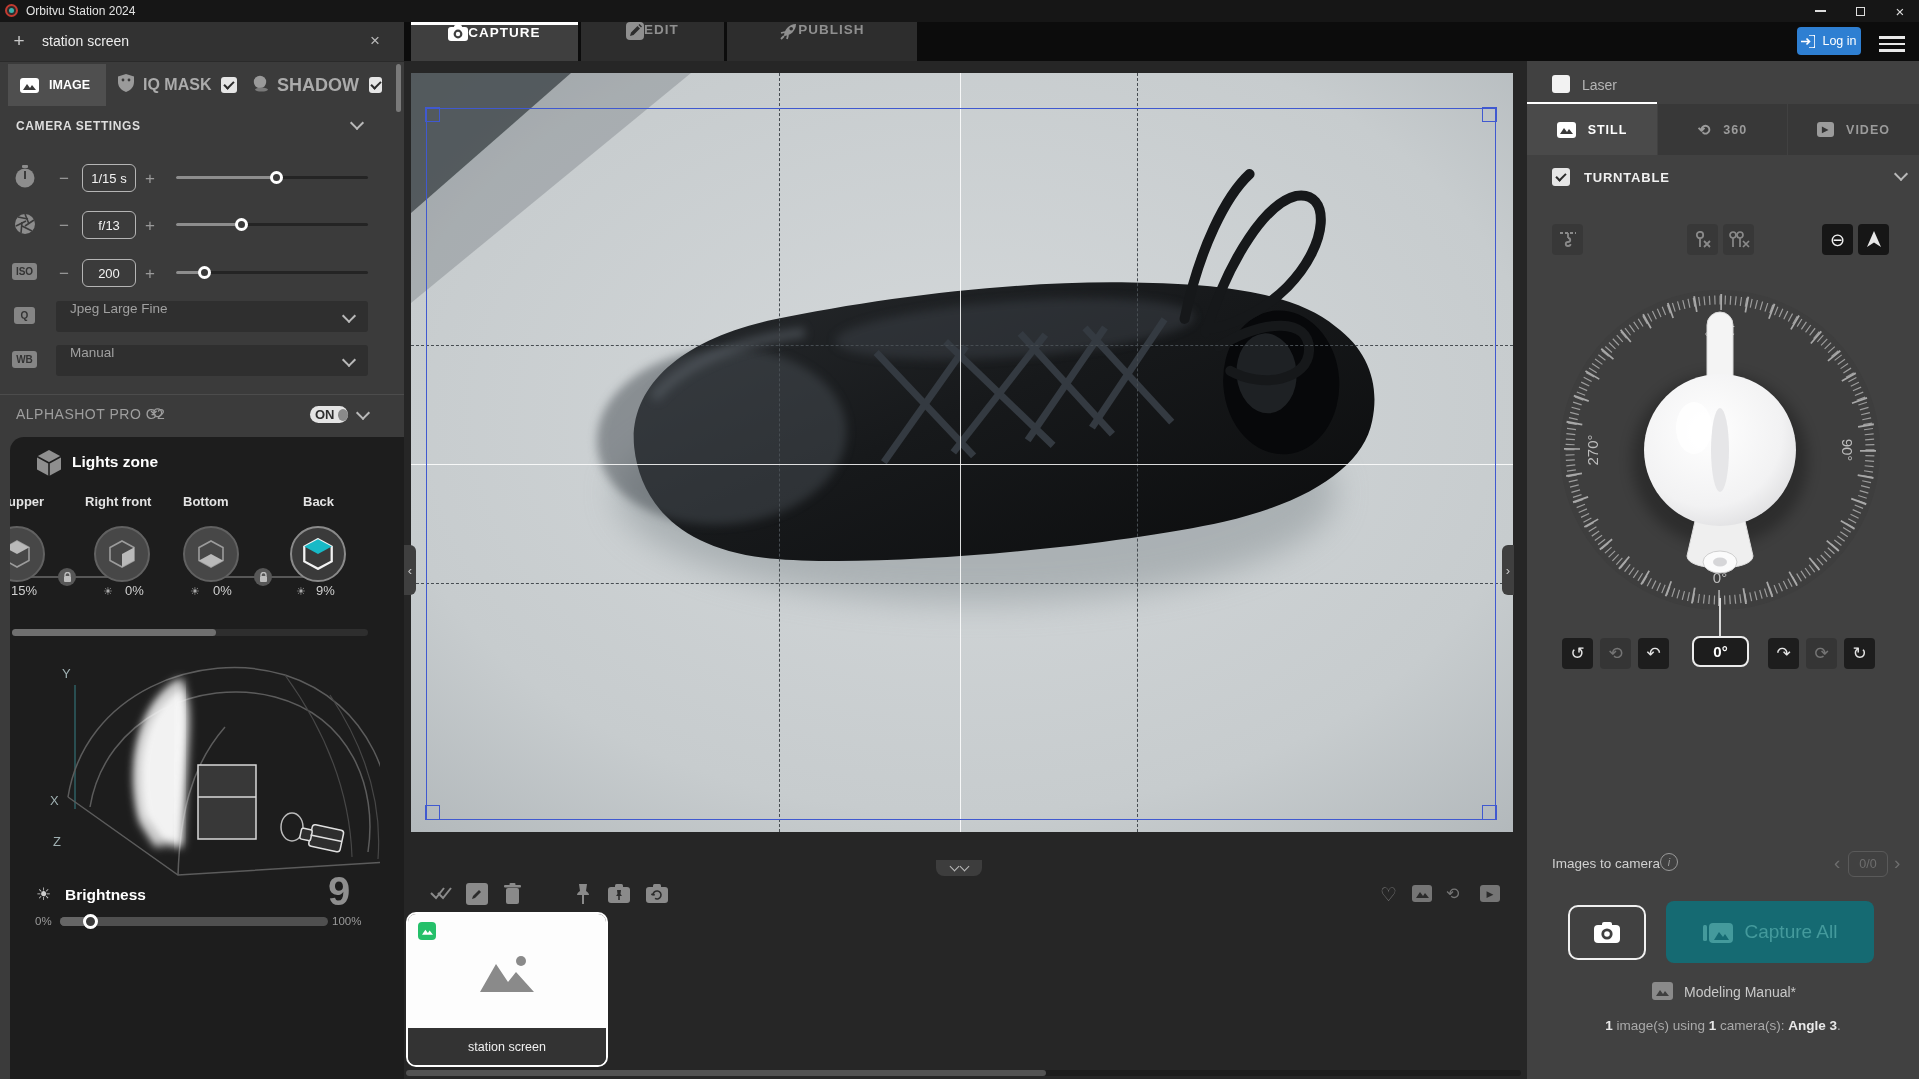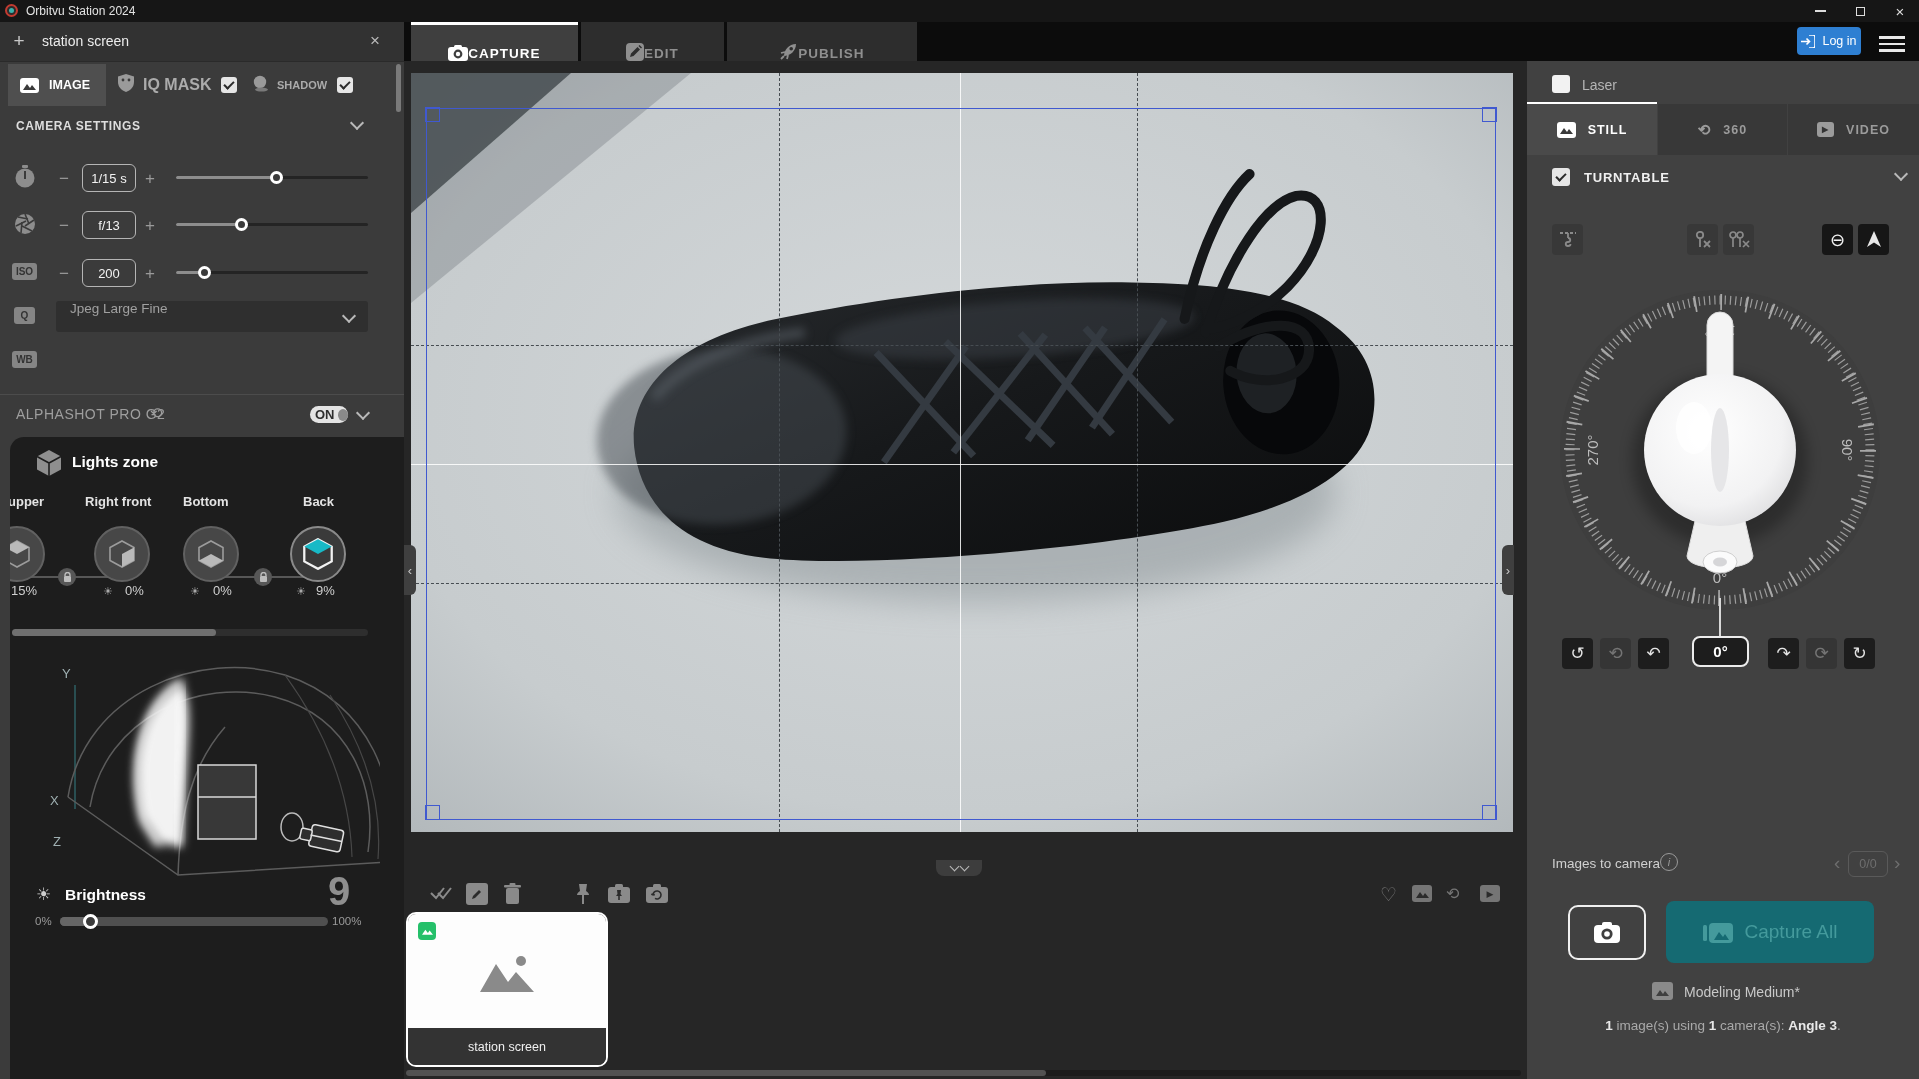--- a/index.html
+++ b/index.html
@@ -33,21 +33,21 @@
   .drop{background:#2f2f2f;border-radius:3px;color:#a0a0a0;font-size:13.5px;display:flex;align-items:flex-start;}
   
   #light-card{left:10px;top:415px;width:394px;height:642px;background:#1d1d1d;border-radius:14px 0 0 0;overflow:hidden;}
   .zlab{font-size:13px;font-weight:bold;color:#e3e3e3;}
   .knob{width:56px;height:56px;border-radius:50%;background:#474747;border:2px solid #616161;box-sizing:border-box;display:flex;align-items:center;justify-content:center;}
   .lockc{width:18px;height:18px;border-radius:50%;background:#575757;display:flex;align-items:center;justify-content:center;}
   .pct{font-size:13px;color:#cfcfcf;}
   .sun{color:#a9a9a9;font-size:11px;}
   
   #topbar{left:404px;top:22px;width:1515px;height:39px;background:#0c0c0c;}
-  .maintab{top:0;height:39px;display:flex;align-items:flex-end;justify-content:center;background:#2d2d2d;color:#8f8f8f;font-size:13.5px;letter-spacing:1px;font-weight:bold;box-sizing:border-box;}
+  .maintab{top:0;height:39px;display:flex;align-items:flex-start;justify-content:center;background:#2d2d2d;color:#8f8f8f;font-size:13.5px;letter-spacing:1px;font-weight:bold;box-sizing:border-box;}
   .maintab.active{background:#3f3f3f;color:#fff;border-top:3px solid #fff;}
   #viewport{left:404px;top:61px;width:1123px;height:1018px;background:#262626;}
   #photo-wrap{left:411px;top:73px;width:1102px;height:759px;}
   .gridline{position:absolute;pointer-events:none;}
   .cornersq{position:absolute;width:15px;height:15px;border:1.5px solid #4059d0;box-sizing:border-box;}
   #collapse-left{left:404px;top:545px;width:12px;height:50px;background:#3f3f3f;border-radius:0 6px 6px 0;color:#c9c9c9;font-size:13px;}
   #collapse-right{left:1502px;top:545px;width:12px;height:50px;background:#3f3f3f;border-radius:6px 0 0 6px;color:#c9c9c9;font-size:13px;}
   #bottom-handle{left:936px;top:860px;width:46px;height:16px;background:#3d3d3d;border-radius:0 0 8px 8px;display:flex;align-items:center;justify-content:center;gap:3px;}
   .tinychev{width:6px;height:6px;border-right:1.5px solid #bbb;border-bottom:1.5px solid #bbb;transform:rotate(45deg);margin-top:-3px;}
   #thumb-card{left:406px;top:912px;width:202px;height:155px;border:2px solid #fff;border-radius:10px;background:#333;box-sizing:border-box;overflow:hidden;}
@@ -114,21 +114,21 @@
           <span class="ckmark"></span>
         </span>
     </div>
     <div class="abs vtab" style="left:244px;width:138px;">
       <span style="margin-left:8px;">
         <svg width="17" height="17" viewBox="0 0 17 17">
             <circle cx="8" cy="7" r="6.2" fill="#9a9a9a"></circle>
             <ellipse cx="9.5" cy="14.6" rx="6.5" ry="2" fill="#7a7a7a"></ellipse>
           </svg>
       </span>
-      <span style="margin-left:8px;font-size:11px;font-weight:bold;color:#ababab;">SHADOW</span>
+      <span style="margin-left:8px;font-size:18px;font-weight:bold;color:#ababab;">SHADOW</span>
       <span class="cksq" style="margin-left:10px;">
           <span class="ckmark"></span>
         </span>
     </div>
     <div class="abs" style="left:396px;top:2px;width:5px;height:48px;background:#7a7a7a;border-radius:3px;"></div>
   </div>
 
   <span class="abs secttl" style="left:16px;top:97px;">CAMERA SETTINGS</span>
   <span class="abs chevd" style="left:352px;top:96px;"></span>
 
@@ -177,20 +177,24 @@
     <div class="sldh" style="left:22px;"></div>
   </div>
 
   <span class="abs badge" style="left:14px;top:285px;width:21px;height:17px;">Q</span>
   <div class="abs drop" style="left:56px;top:279px;width:312px;height:31px;">
     <span style="margin-left:14px;">Jpeg Large Fine</span>
     <span class="chevd" style="position:absolute;right:14px;top:10px;"></span>
   </div>
 
   <span class="abs badge" style="left:12px;top:329px;width:25px;height:17px;">WB</span>
+  <div class="abs drop" style="left:56px;top:323px;width:312px;height:31px;">
+    <span style="margin-left:14px;">Manual</span>
+    <span class="chevd" style="position:absolute;right:14px;top:10px;"></span>
+  </div>
 
   <div class="abs" style="left:0;top:372px;width:404px;height:1px;background:#4c4c4c;"></div>
 
   <span class="abs" style="left:16px;top:384px;font-size:14px;color:#9e9e9e;letter-spacing:.5px;">ALPHASHOT PRO G2</span>
   <span class="abs" style="left:150px;top:382px;color:#9e9e9e;font-size:15px;">⟲</span>
   <div class="abs flex" style="left:310px;top:384px;width:38px;height:17px;background:#e4e4e4;border-radius:9px;">
     <span style="margin-left:5px;font-size:13px;font-weight:bold;color:#2e2e2e;">ON</span>
     <span style="margin-left:3px;width:12px;height:12px;border-radius:50%;background:#8a8a8a;display:inline-block;"></span>
   </div>
   <span class="abs chevd" style="left:358px;top:386px;"></span>
@@ -621,17 +625,17 @@
       <path d="M11,19 L16,11 L20,16 L22,13 L26,19 Z" fill="#156a72"></path>
     </svg>
   <span>Capture All</span>
 </div>
 
 <div class="abs ctr ibox" style="left:1652px;top:982px;width:21px;height:18px;background:#8a8a8a;">
   <svg width="13" height="9" viewBox="0 0 13 9">
       <path d="M0,9 L4,3 L7,7 L9,4 L13,9 Z" fill="#3f3f3f"></path>
     </svg>
 </div>
-<span class="abs" style="left:1684px;top:984px;font-size:14px;color:#c9c9c9;">Modeling Medium*</span>
+<span class="abs" style="left:1684px;top:984px;font-size:14px;color:#c9c9c9;">Modeling Manual*</span>
 
 <div class="abs" style="left:1527px;top:1018px;width:392px;text-align:center;font-size:13.5px;color:#a9a9a9;">
   <b style="color:#e8e8e8;">1</b><span> image(s) using </span><b style="color:#e8e8e8;">1</b><span> camera(s): </span><b style="color:#e8e8e8;">Angle 3</b><span>.</span>
 </div>
 
 </body></html>

